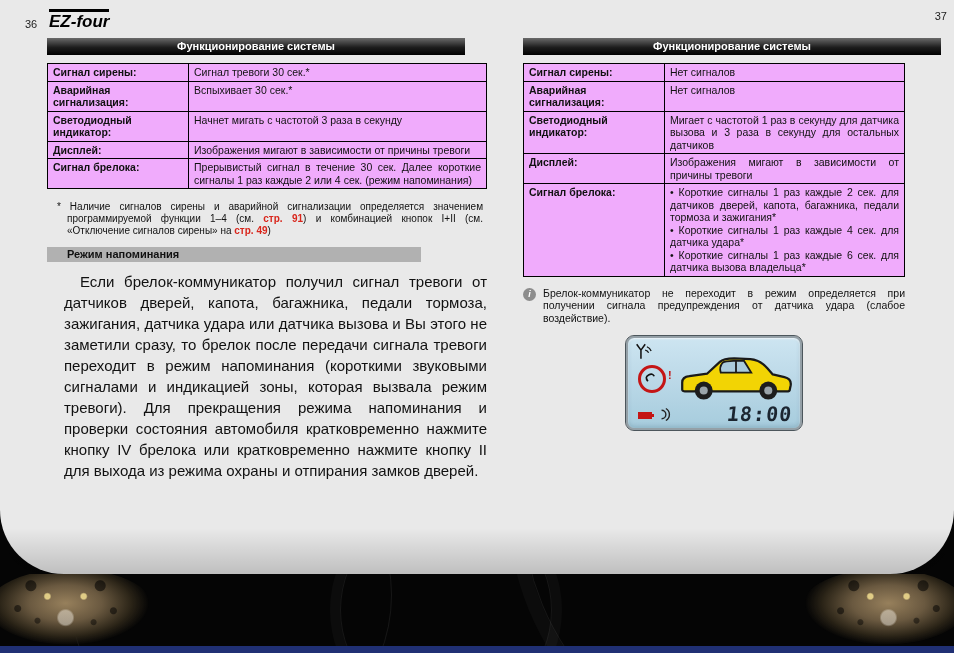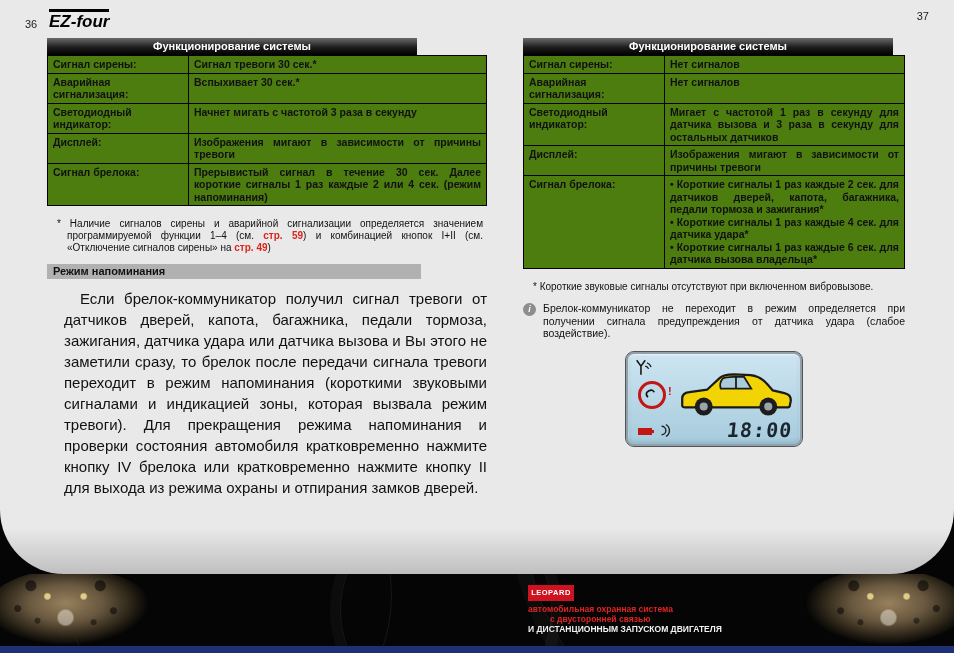--- a/index.html
+++ b/index.html
@@ -16,51 +16,51 @@
     border-radius:0 0 64px 64px;
   }
   .paper::after{
     content:"";position:absolute;left:0;right:0;bottom:0;height:46px;
     border-radius:0 0 64px 64px;
     background:linear-gradient(rgba(0,0,0,0),rgba(0,0,0,0.18));
     pointer-events:none;
   }
   .pagenum{position:absolute;top:10px;font-size:11px;color:#222;}
   .pagenum.left{left:25px;margin-top:8px;}
-  .pagenum.right{right:25px;}
+  .pagenum.right{right:7px;}
   .brand-logo{
     position:absolute;left:49px;top:9px;
     font-weight:700;font-style:italic;font-size:17px;letter-spacing:0;
     border-top:3px solid #000;padding-top:0px;color:#000;
   }
   .page{position:absolute;top:38px;}
   .page-left{left:47px;width:440px;}
   .page-right{left:523px;width:382px;}
 
   .hdr-bar{
-    width:370px;height:17px;line-height:17px;
+    width:418px;height:17px;line-height:17px;
     background:linear-gradient(180deg,#6a6a6a 0%,#1d1d1d 55%,#000 100%);
     color:#fff;font-size:11px;font-weight:bold;text-align:center;
   }
   .intro{margin-top:17px;font-size:11px;}
-  .spec-table{margin-top:0;border-collapse:collapse;border:1.5px solid #000;width:100%;background:#4d7c0f;}
+  .spec-table{margin-top:8px;border-collapse:collapse;border:1.5px solid #000;width:100%;background:#f0abfc;}
   .spec-table td{
     border:1px solid #000;font-size:10.5px;line-height:12.5px;
-    padding:2px 5px;vertical-align:top;font-weight:bold;
+    padding:2px 5px;vertical-align:top;
   }
   .spec-table td.lbl{font-weight:bold;width:130px;}
   .spec-table td.val{white-space:pre-line;text-align:justify;}
   .footnote{
     margin:12px 4px 0 10px;font-size:10px;line-height:11.8px;
     text-align:justify;padding-left:10px;text-indent:-10px;color:#111;
   }
   .section-bar{
     margin-top:11px;width:374px;height:15px;line-height:15px;
     background:var(--section-bar,#b1b1b1);
-    font-size:11px;font-weight:bold;padding-left:6px;box-sizing:border-box;
+    font-size:11px;font-weight:bold;padding-left:20px;box-sizing:border-box;
   }
   .body-par{
     margin:9px 0 0 17px;font-size:15px;line-height:21px;
     text-align:justify;text-indent:16px;
   }
   .s-n{}
   .s-b{font-weight:normal;}
   .s-red{color:var(--accent-red,#d9261c);font-weight:bold;cursor:pointer;}
   .info-note{display:flex;gap:7px;margin-top:10px;font-size:10.5px;line-height:12.5px;text-align:justify;}
   .info-icon{
@@ -157,21 +157,21 @@
         <td class="lbl">Дисплей:</td>
         <td class="val">Изображения мигают в зависимости от причины тревоги</td>
       </tr>
       <tr>
         <td class="lbl">Сигнал брелока:</td>
         <td class="val">Прерывистый сигнал в течение 30 сек. Далее короткие сигналы 1 раз каждые 2 или 4 сек. (режим напоминания)</td>
       </tr>
     </tbody>
       </table>
 
-    <div class="footnote"><span class="s-n">* Наличие сигналов сирены и аварийной сигнализации определяется значением программируемой функции 1–4 (см. </span><span class="s-red">стр. 59</span><span class="s-n">) и комбинацией кнопок </span><span class="s-b">I+II</span><span class="s-n"> (см. «Отключение сигналов сирены» на </span><span class="s-red">стр. 49</span><span class="s-n">)</span></div>
+    <div class="footnote"><span class="s-n">* Наличие сигналов сирены и аварийной сигнализации определяется значением программируемой функции 1–4 (см. </span><span class="s-red">стр. 91</span><span class="s-n">) и комбинацией кнопок </span><span class="s-b">I+II</span><span class="s-n"> (см. «Отключение сигналов сирены» на </span><span class="s-red">стр. 49</span><span class="s-n">)</span></div>
 
     <div class="section-bar">Режим напоминания</div>
     <p class="body-par"><span class="s-n">Если брелок-коммуникатор получил сигнал тревоги от датчиков дверей, капота, багажника, педали тормоза, зажигания, датчика удара или датчика вызова и Вы этого не заметили сразу, то брелок после передачи сигнала тревоги переходит в режим напоминания (короткими звуковыми сигналами и индикацией зоны, которая вызвала режим тревоги). Для прекращения режима напоминания и проверки состояния автомобиля кратковременно нажмите кнопку </span><span class="s-b">IV</span><span class="s-n"> брелока или кратковременно нажмите кнопку </span><span class="s-b">II</span><span class="s-n"> для выхода из режима охраны и отпирания замков дверей.</span></p>
   </div>
 
   <div class="page page-right">
     <div class="hdr-bar">Функционирование системы</div>
 
     <table class="spec-table">
       <tbody>
@@ -193,21 +193,20 @@
       </tr>
       <tr>
         <td class="lbl">Сигнал брелока:</td>
         <td class="val">• Короткие сигналы 1 раз каждые 2 сек. для датчиков дверей, капота, багажника, педали тормоза и зажигания*
 • Короткие сигналы 1 раз каждые 4 сек. для датчика удара*
 • Короткие сигналы 1 раз каждые 6 сек. для датчика вызова владельца*</td>
       </tr>
     </tbody>
       </table>
 
-    <div class="footnote">* Короткие звуковые сигналы отсутствуют при включенном вибровызове.</div>
 
     <div class="info-note">
       <span class="info-icon">i</span>
       <span class="info-text">Брелок-коммуникатор не переходит в режим определяется при получении сигнала предупреждения от датчика удара (слабое воздействие).</span>
     </div>
 
 
     <div class="lcd">
       <svg class="lcd-antenna" viewBox="0 0 20 20">
         <path d="M7,19 L7,9 M7,9 L2,2 M7,9 L12,2" stroke="#111" stroke-width="1.8" fill="none"></path>
@@ -236,20 +235,14 @@
     </div>
   </div>
 </div>
 
 <div class="footer">
   <div class="swirl s1"></div>
   <div class="swirl s2"></div>
   <div class="swirl s3"></div>
   <div class="leopard lp-left"></div>
   <div class="leopard lp-right"></div>
-  <div class="footer-center">
-    <div class="brand-box">LEOPARD</div>
-    <div class="f-line red l1">автомобильная охранная система</div>
-    <div class="f-line red l2">с двусторонней связью</div>
-    <div class="f-line white l3">И ДИСТАНЦИОННЫМ ЗАПУСКОМ ДВИГАТЕЛЯ</div>
-  </div>
   <div class="navy-bar"></div>
 </div>
 
 </body></html>

